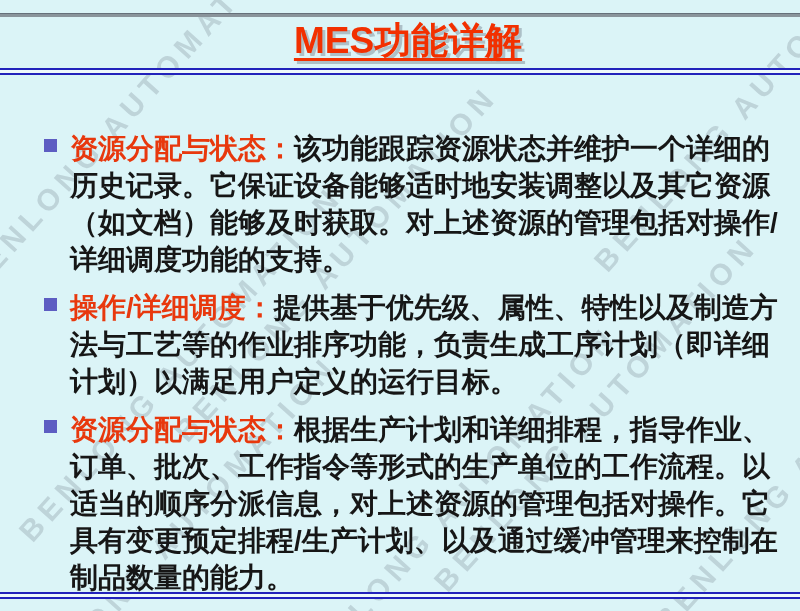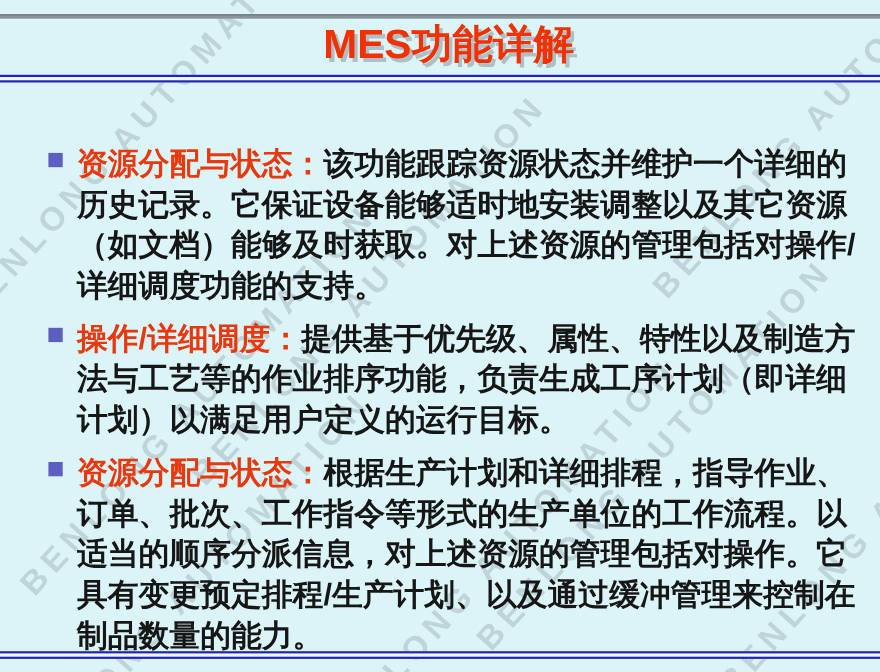--- a/index.html
+++ b/index.html
@@ -32,20 +32,21 @@
     position:absolute;left:0;top:13px;width:800px;height:3px;
     background:var(--gray-line);border-top:1px solid #66707a;
   }
   .title{
     position:absolute;left:0;top:20px;width:800px;margin:0;
     text-align:center;font-size:37px;line-height:42px;font-weight:bold;
     color:var(--title-red);
     text-shadow:3px 3px 0 rgba(135,150,160,.55);
   }
   .title-text{
+    text-decoration:underline;
     text-decoration-thickness:3px;
     text-underline-offset:5px;
     margin-left:16px;
   }
   .blue-rule{
     position:absolute;left:0;width:800px;height:7px;box-sizing:border-box;
     border-top:2px solid var(--blue-line);
     border-bottom:2px solid var(--blue-line);
     background:var(--rule-gap);
   }

